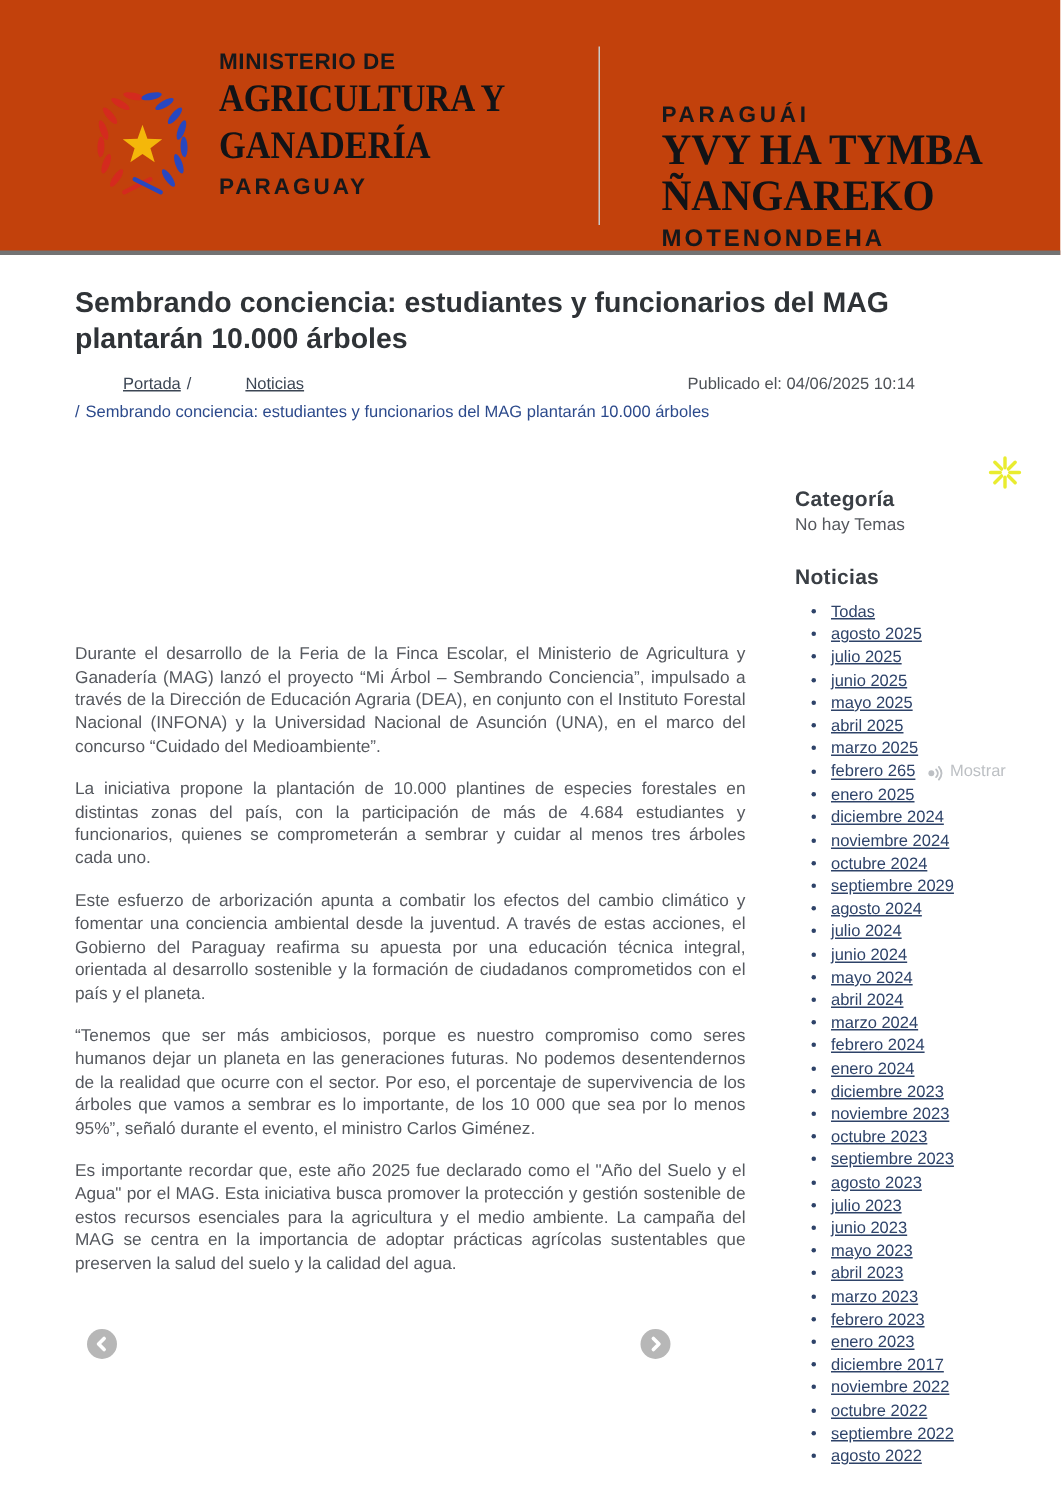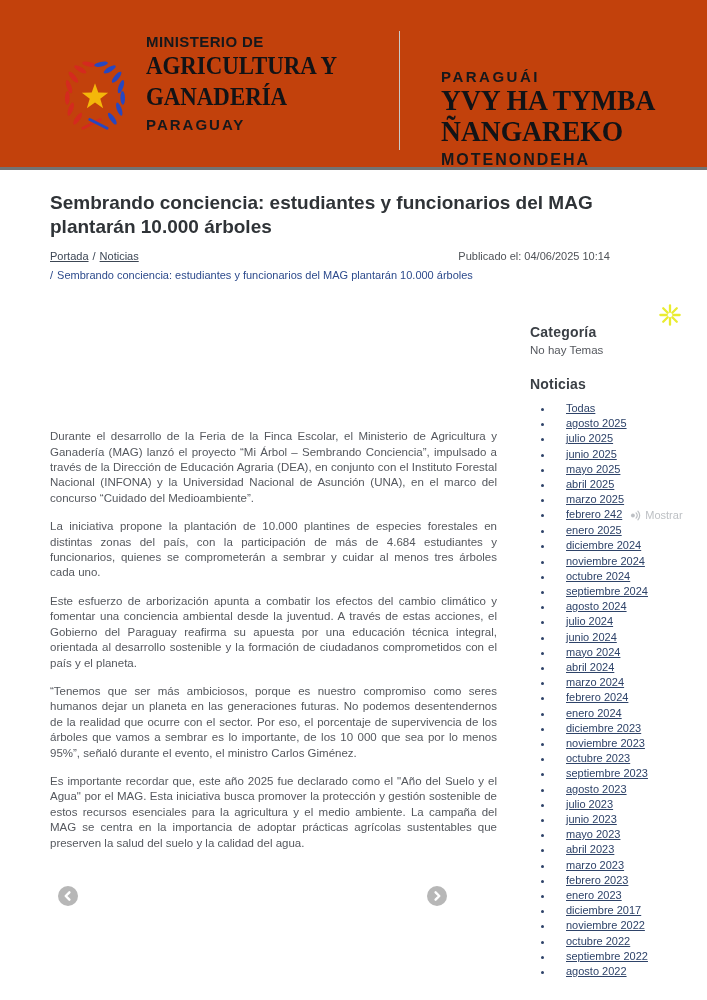--- a/index.html
+++ b/index.html
@@ -28,21 +28,21 @@
   .logo-gn .logo-foot { font-size:16px; letter-spacing:2px; }
   .logo-divider { position:absolute; left:399px; top:31px; width:1px; height:119px; background:#c9c9c9; }
 
   
   .article-title {
     margin:21px 50px 0 50px; max-width:612px;
     font-size:19px; line-height:24px; font-weight:bold; color:#2f3337;
   }
   .meta-row { position:relative; margin:9px 50px 0 50px; min-height:50px; }
   .breadcrumb { width:442px; font-size:11px; color:#3c4654; line-height:16px; }
-  .breadcrumb a { color:#3c4654; text-decoration:underline; }
+  .breadcrumb a { color:#3c4654; text-decoration:underline;margin-left:32px; }
   .crumb-sep { margin:0 4px; color:#3c4654; }
   .crumb-current { margin-top:3px; color:#2c4a8c; line-height:16px; }
   .crumb-current .crumb-sep2 { margin-right:4px; }
   .published { position:absolute; right:47px; top:2px; font-size:11px; color:#4e5257; white-space:nowrap; }
 
   
   .content { display:flex; margin:16px 0 0 50px; align-items:center; }
   .article-body { width:447px; }
   .article-body p {
     margin:0 0 13px 0; font-size:11.5px; line-height:15.4px;
@@ -50,21 +50,21 @@
   }
 
   aside.sidebar { position:relative; width:167px; margin-left:33px; padding-top:10px; }
   .asterisk { position:absolute; top:-10px; right:16px; width:22px; height:22px; cursor:pointer; }
   .side-heading { margin:0; font-size:14px; font-weight:bold; color:#3a3f45; letter-spacing:.2px; }
   .no-temas { margin-top:4px; font-size:11.5px; color:#55585e; }
   .archivos-heading { margin-top:20px; }
   .archives-list { margin:9px 0 0 0; padding:0 0 0 24px; list-style:disc; }
   .archives-list li { font-size:11px; line-height:15.2px; color:#2e4369; }
   .archives-list li::marker { color:#2e4369; font-size:11px; }
-  .archive-link { color:#2e4369; text-decoration:underline; cursor:pointer;margin-left:12px; }
+  .archive-link { color:#2e4369; text-decoration:underline; cursor:pointer; }
   .mostrar {
     display:inline-flex; align-items:center; gap:3px; margin-left:7px;
     color:#bdc0c4; font-size:11px; text-decoration:none; cursor:pointer; vertical-align:middle;
   }
   .mostrar svg { width:13px; height:13px; }
 
   
   .pager-btn {
     position:absolute; width:20px; height:20px; border-radius:50%;
     background:#b7b7b7; border:none; padding:0; display:flex;
@@ -165,33 +165,33 @@
         <div class="no-temas">No hay Temas</div>
         <h3 class="side-heading archivos-heading">Noticias</h3>
         <ul class="archives-list">
             <li><a href="#" class="archive-link">Todas</a></li>
             <li><a href="#" class="archive-link">agosto 2025</a></li>
             <li><a href="#" class="archive-link">julio 2025</a></li>
             <li><a href="#" class="archive-link">junio 2025</a></li>
             <li><a href="#" class="archive-link">mayo 2025</a></li>
             <li><a href="#" class="archive-link">abril 2025</a></li>
             <li><a href="#" class="archive-link">marzo 2025</a></li>
-            <li><a href="#" class="archive-link">febrero 242</a><span class="mostrar">
+            <li><a href="#" class="archive-link">febrero 265</a><span class="mostrar">
                 <svg viewBox="0 0 14 14">
                   <circle cx="4.2" cy="7" r="2.1" fill="#bdc0c4"></circle>
                   <path d="M7.6 4.2 Q10.2 7 7.6 9.8" fill="none" stroke="#bdc0c4" stroke-width="1.3" stroke-linecap="round"></path>
                   <path d="M9.6 2.4 Q13.4 7 9.6 11.6" fill="none" stroke="#bdc0c4" stroke-width="1.3" stroke-linecap="round"></path>
                 </svg>
                 <span>Mostrar</span>
               </span></li>
             <li><a href="#" class="archive-link">enero 2025</a></li>
             <li><a href="#" class="archive-link">diciembre 2024</a></li>
             <li><a href="#" class="archive-link">noviembre 2024</a></li>
             <li><a href="#" class="archive-link">octubre 2024</a></li>
-            <li><a href="#" class="archive-link">septiembre 2024</a></li>
+            <li><a href="#" class="archive-link">septiembre 2029</a></li>
             <li><a href="#" class="archive-link">agosto 2024</a></li>
             <li><a href="#" class="archive-link">julio 2024</a></li>
             <li><a href="#" class="archive-link">junio 2024</a></li>
             <li><a href="#" class="archive-link">mayo 2024</a></li>
             <li><a href="#" class="archive-link">abril 2024</a></li>
             <li><a href="#" class="archive-link">marzo 2024</a></li>
             <li><a href="#" class="archive-link">febrero 2024</a></li>
             <li><a href="#" class="archive-link">enero 2024</a></li>
             <li><a href="#" class="archive-link">diciembre 2023</a></li>
             <li><a href="#" class="archive-link">noviembre 2023</a></li>

